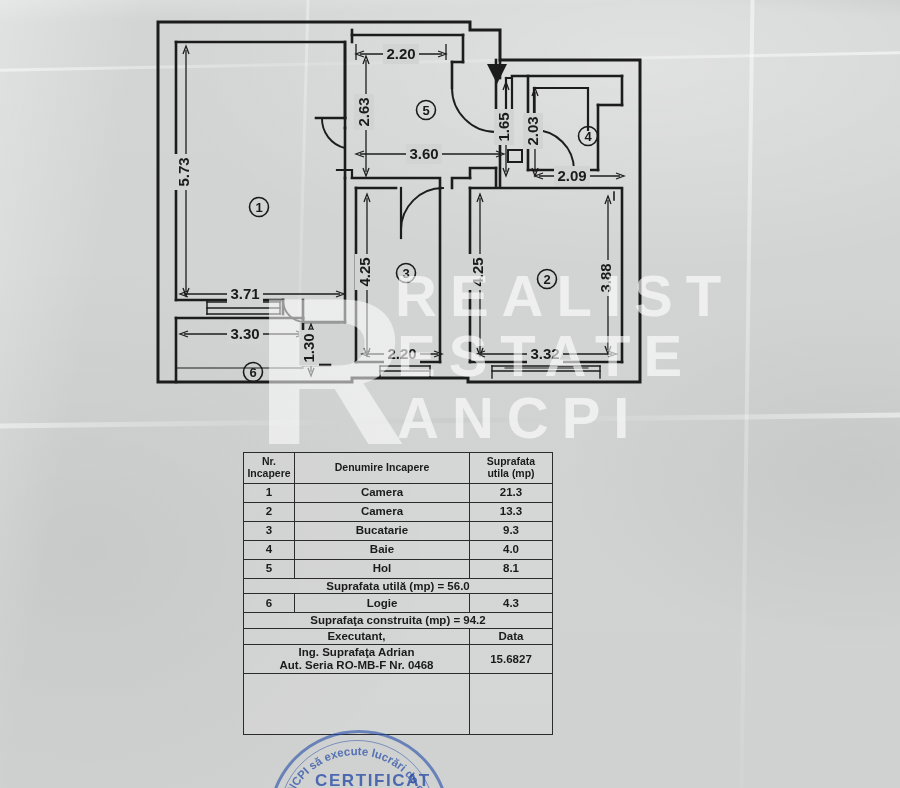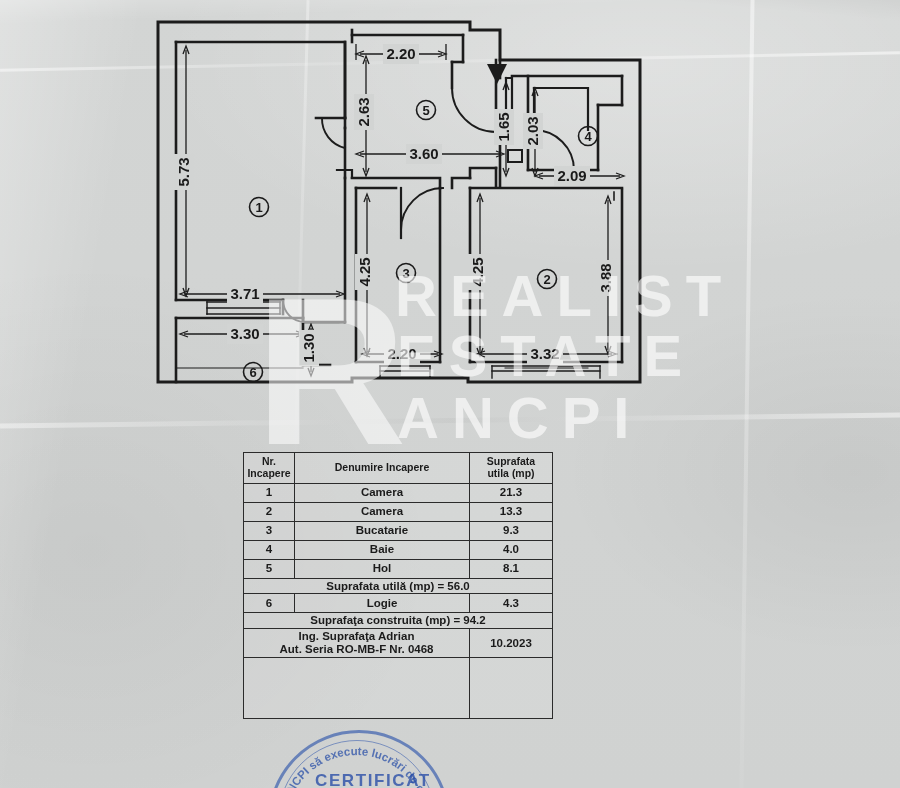--- a/index.html
+++ b/index.html
@@ -423,25 +423,29 @@
       </tr>
       <tr class="rowline">
         <td>6</td>
         <td>Logie</td>
         <td>4.3</td>
       </tr>
       <tr class="span-row">
         <td colspan="3">Suprafaţa construita (mp) = 94.2</td>
       </tr>
       <tr class="exec">
+        <td colspan="2">Executant,</td>
+        <td>Data</td>
+      </tr>
+      <tr class="exec">
         <td colspan="2" class="exec-name">
           <span>Ing. Suprafaţa  Adrian</span><br>
           <span>Aut. Seria RO-MB-F Nr. 0468</span>
         </td>
-        <td>10.2023</td>
+        <td>15.6827</td>
       </tr>
       <tr>
         <td colspan="2" style="height:58px"></td>
         <td></td>
       </tr>
     </tbody>
   </table>
 </div>
 
 <div id="stamp"></div>

